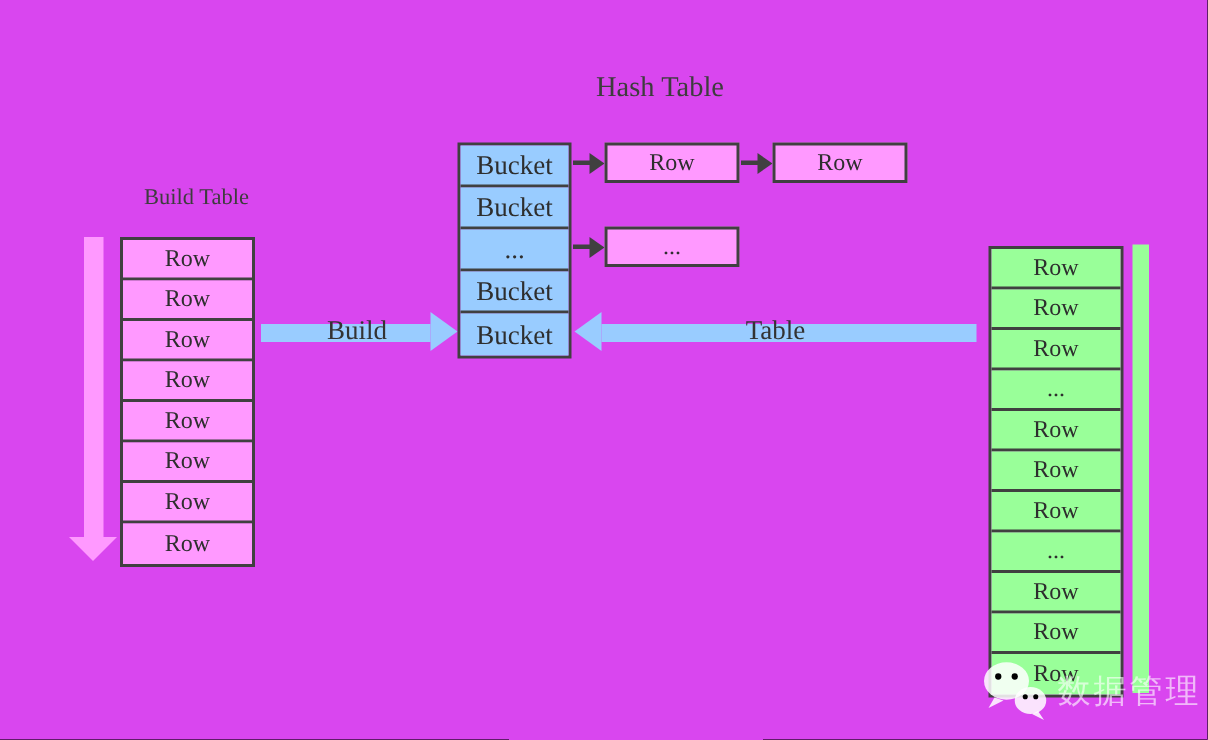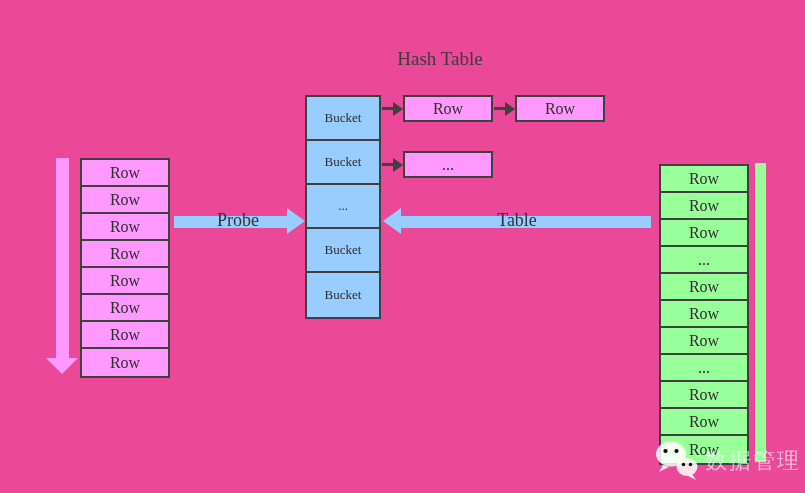--- a/index.html
+++ b/index.html
@@ -2,21 +2,21 @@
 <html><head>
 <meta charset="utf-8">
 <style>
   html, body { margin: 0; padding: 0; background: #000; }
   * { box-sizing: border-box; }
 
   .stage {
     position: relative;
     width: 805px;
     height: 493px;
-    background: #ec4899;
+    background: #d946ef;
     overflow: hidden;
     font-family: "Liberation Serif", "DejaVu Serif", serif;
   }
 
   .abs { position: absolute; }
 
   .diagram-title {
     left: 340px; top: 48px; width: 200px;
     text-align: center;
     font-size: 19px;
@@ -42,21 +42,21 @@
     justify-content: center;
     border-bottom: 2px solid #404040;
     color: #2e2e2e;
   }
   .cell:last-child { border-bottom: none; }
 
   .build-table { left: 80px; top: 158px; width: 90px; }
   .build-table .cell { height: 27px; background: #ff99ff; font-size: 16px; }
 
   .hash-table { left: 305px; top: 95px; width: 76px; }
-  .hash-table .cell { height: 44px; background: #99ccff; font-size: 13px; }
+  .hash-table .cell { height: 28px; background: #99ccff; font-size: 18px; }
 
   .probe-table { left: 659px; top: 164px; width: 90px; }
   .probe-table .cell { height: 27px; background: #99ff99; font-size: 16px; }
 
   .chain-box {
     border: 2px solid #404040;
     background: #ff99ff;
     width: 90px; height: 27px;
     display: flex; align-items: center; justify-content: center;
     font-size: 16px;
@@ -132,36 +132,37 @@
     white-space: nowrap;
   }
 </style>
 </head>
 <body>
 
 <div class="stage">
 
   <div class="abs diagram-title">Hash Table</div>
 
+  <div class="abs table-label build-label">Build Table</div>
   <div class="abs build-scan-shaft"></div>
   <div class="abs build-scan-head"></div>
   <div class="abs cell-table build-table">
     <div class="cell">Row</div>
     <div class="cell">Row</div>
     <div class="cell">Row</div>
     <div class="cell">Row</div>
     <div class="cell">Row</div>
     <div class="cell">Row</div>
     <div class="cell">Row</div>
     <div class="cell">Row</div>
   </div>
 
   <div class="abs flow-shaft hash-shaft"></div>
   <div class="abs hash-head"></div>
-  <div class="abs flow-label hash-flow-label">Probe</div>
+  <div class="abs flow-label hash-flow-label">Build</div>
 
   <div class="abs cell-table hash-table">
     <div class="cell">Bucket</div>
     <div class="cell">Bucket</div>
     <div class="cell">...</div>
     <div class="cell">Bucket</div>
     <div class="cell">Bucket</div>
   </div>
 
   <div class="abs mini-shaft" style="left:382px; top:107px;"></div>

